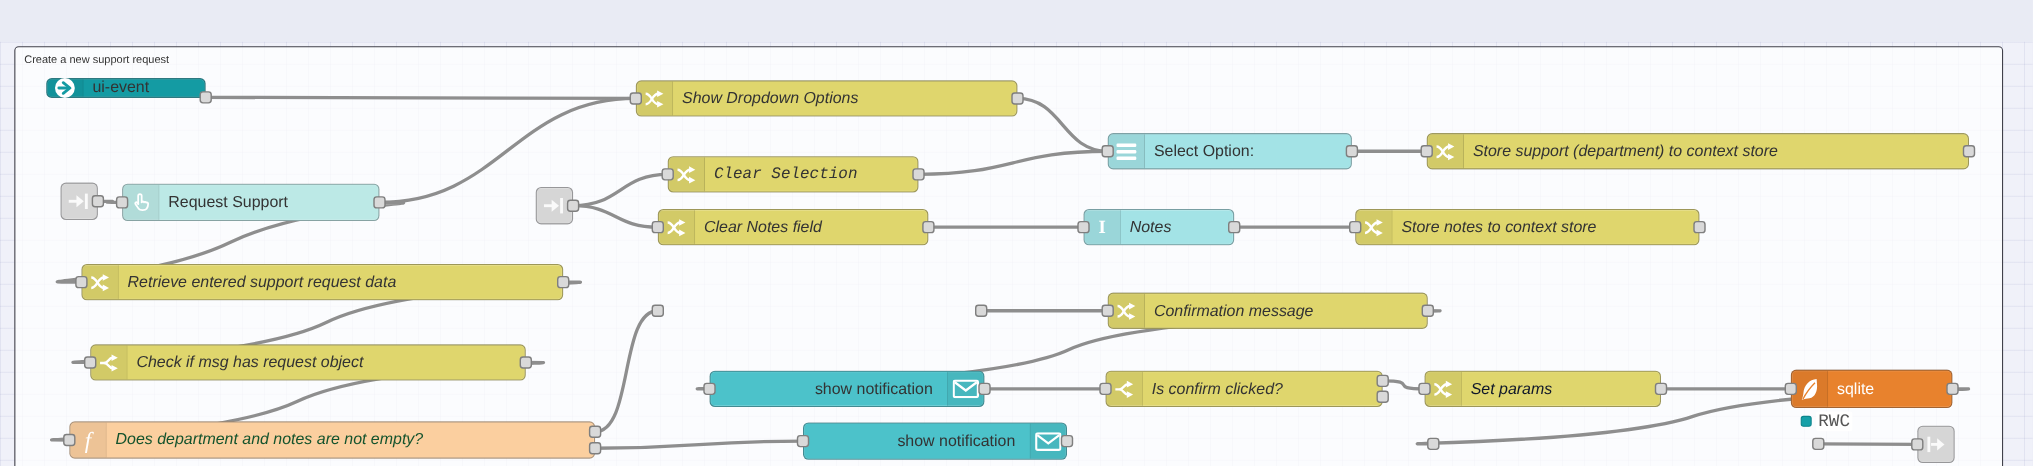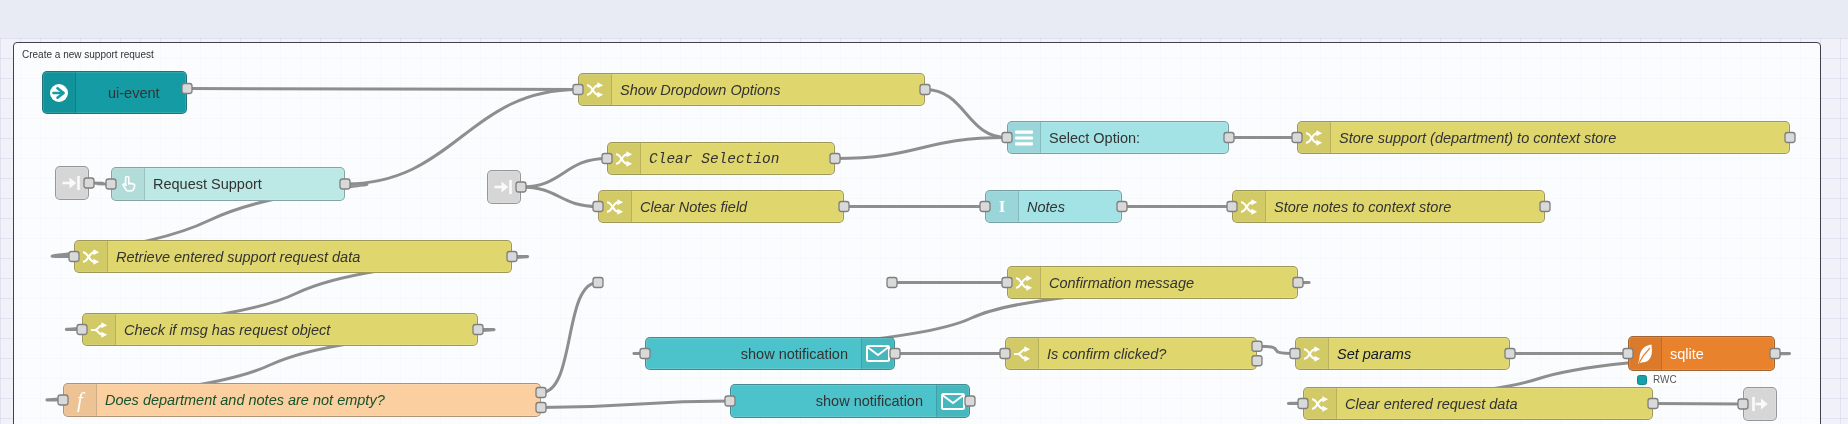--- a/index.html
+++ b/index.html
@@ -40,21 +40,21 @@
     display:flex;align-items:center;justify-content:center;
     background:rgba(0,0,0,0.055);border-right:1px solid rgba(0,0,0,0.12);
     border-radius:4px 0 0 4px;pointer-events:none;
   }
   .node .icon.right{left:auto;right:0;border-right:none;border-left:1px solid rgba(0,0,0,0.12);border-radius:0 4px 4px 0;}
   .node.link-node .icon{width:100%;background:none;border:none;opacity:0.92;}
   .fn-glyph{font-family:"Liberation Serif", serif;font-style:italic;font-size:21px;color:#fff;line-height:1;}
   .ibeam-glyph{font-family:"Liberation Serif", serif;font-size:17px;font-weight:bold;color:#fff;line-height:1;}
   .status{position:absolute;z-index:5;display:flex;align-items:center;}
   .status .dot{width:10px;height:10px;border-radius:2.5px;border:1px solid #0c858c;box-sizing:border-box;}
-  .status .stext{font-size:10px;margin-left:4px;padding:0 2px;background:rgba(255,255,255,0.95);border-radius:2px;}
+  .status .stext{font-size:16px;margin-left:4px;padding:0 2px;background:rgba(255,255,255,0.95);border-radius:2px;font-family:Liberation Mono, monospace;}
 </style>
 </head>
 <body>
 
 <div id="canvas">
   <div id="group">
     <span class="group-label">Create a new support request</span>
   </div>
   <svg id="wires" width="1848" height="424">
       <path d="M187,50.5 C297,50.5 468,51.5 578,51.5" fill="none" stroke="#8e8e8e" stroke-width="3" stroke-linecap="round"></path>
@@ -83,21 +83,21 @@
   <div id="nodelayer">
       <div class="node link link-node" style="left: 55px; top: 128px; width: 34px; height: 34px; background: rgb(214, 214, 214);">
         <div class="icon">
           <svg width="22" height="22" viewBox="0 0 22 22" opacity="0.95">
             <rect x="16.2" y="4" width="2.6" height="14" fill="#fff"></rect>
             <rect x="1.5" y="9.7" width="8" height="2.6" fill="#fff"></rect>
             <path d="M8.5,5.5 L15.2,11 L8.5,16.5 Z" fill="#fff"></path>
           </svg>
         </div>
       </div>
-      <div class="node uievent" style="left: 42px; top: 33px; width: 145px; height: 43px; background: rgb(20, 155, 163); padding-left: 24px;">
+      <div class="node uievent" style="left: 42px; top: 33px; width: 145px; height: 18px; background: rgb(20, 155, 163);">
         <div class="icon">
           <svg width="22" height="22" viewBox="0 0 22 22">
             <circle cx="11" cy="11" r="9" fill="#fff"></circle>
             <path d="M5.5,11 H13" stroke="#149ba3" stroke-width="2.6" stroke-linecap="round"></path>
             <path d="M9.5,6.2 L15.6,11 L9.5,15.8" fill="none" stroke="#149ba3" stroke-width="2.6" stroke-linecap="round" stroke-linejoin="round"></path>
           </svg>
         </div>
         <span class="label" style="color: rgb(51, 51, 51);">ui-event</span>
       </div>
       <div class="node button" style="left: 111px; top: 129px; width: 234px; height: 34px; background: rgb(188, 233, 230);">
@@ -297,33 +297,20 @@
         <span class="stext" style="color: rgb(85, 85, 85);">RWC</span>
       </div>
       <div class="node notification" style="left: 730px; top: 346px; width: 240px; height: 34px; background: rgb(76, 194, 202);">
         <div class="icon right">
           <svg width="24" height="17" viewBox="0 0 24 17">
             <rect x="1" y="1" width="22" height="15" rx="1.5" fill="none" stroke="#fff" stroke-width="2"></rect>
             <path d="M2,2.5 L12,10 L22,2.5" fill="none" stroke="#fff" stroke-width="2"></path>
           </svg>
         </div>
         <span class="label" style="color: rgb(51, 51, 51);">show notification</span>
-      </div>
-      <div class="node change" style="left: 1303px; top: 349px; width: 350px; height: 33px; background: rgb(223, 214, 109);">
-        <div class="icon">
-          <svg width="19" height="18" viewBox="0 0 20 18">
-            <g stroke="#fff" stroke-width="2.3" fill="none">
-              <path d="M1,14 C7,14 7,4 13,4"></path>
-              <path d="M1,4 C7,4 7,14 13,14"></path>
-            </g>
-            <path d="M12,0.8 L18,4 L12,7.2 Z" fill="#fff"></path>
-            <path d="M12,10.8 L18,14 L12,17.2 Z" fill="#fff"></path>
-          </svg>
-        </div>
-        <span class="label italic" style="color: rgb(51, 51, 51);">Clear entered request data</span>
       </div>
       <div class="node link link-node" style="left: 1743px; top: 349px; width: 34px; height: 34px; background: rgb(214, 214, 214);">
         <div class="icon">
           <svg width="22" height="22" viewBox="0 0 22 22" opacity="0.95">
             <rect x="3.2" y="4" width="2.6" height="14" fill="#fff"></rect>
             <rect x="6.5" y="9.7" width="6.5" height="2.6" fill="#fff"></rect>
             <path d="M12,5.5 L18.7,11 L12,16.5 Z" fill="#fff"></path>
           </svg>
         </div>
       </div>

